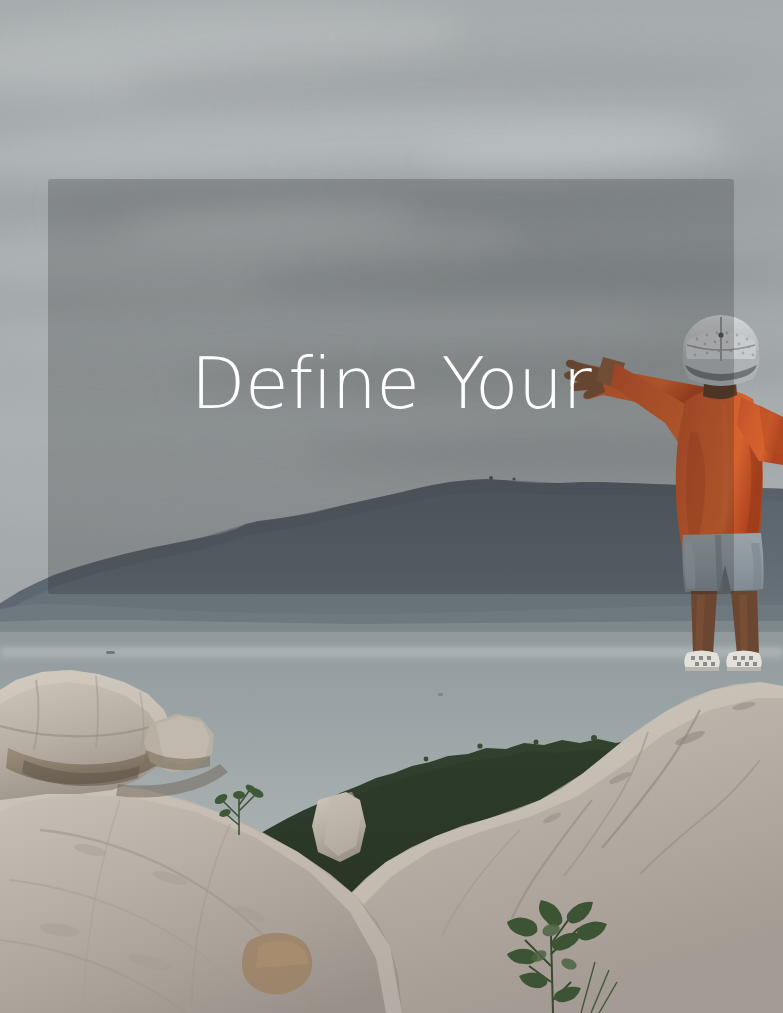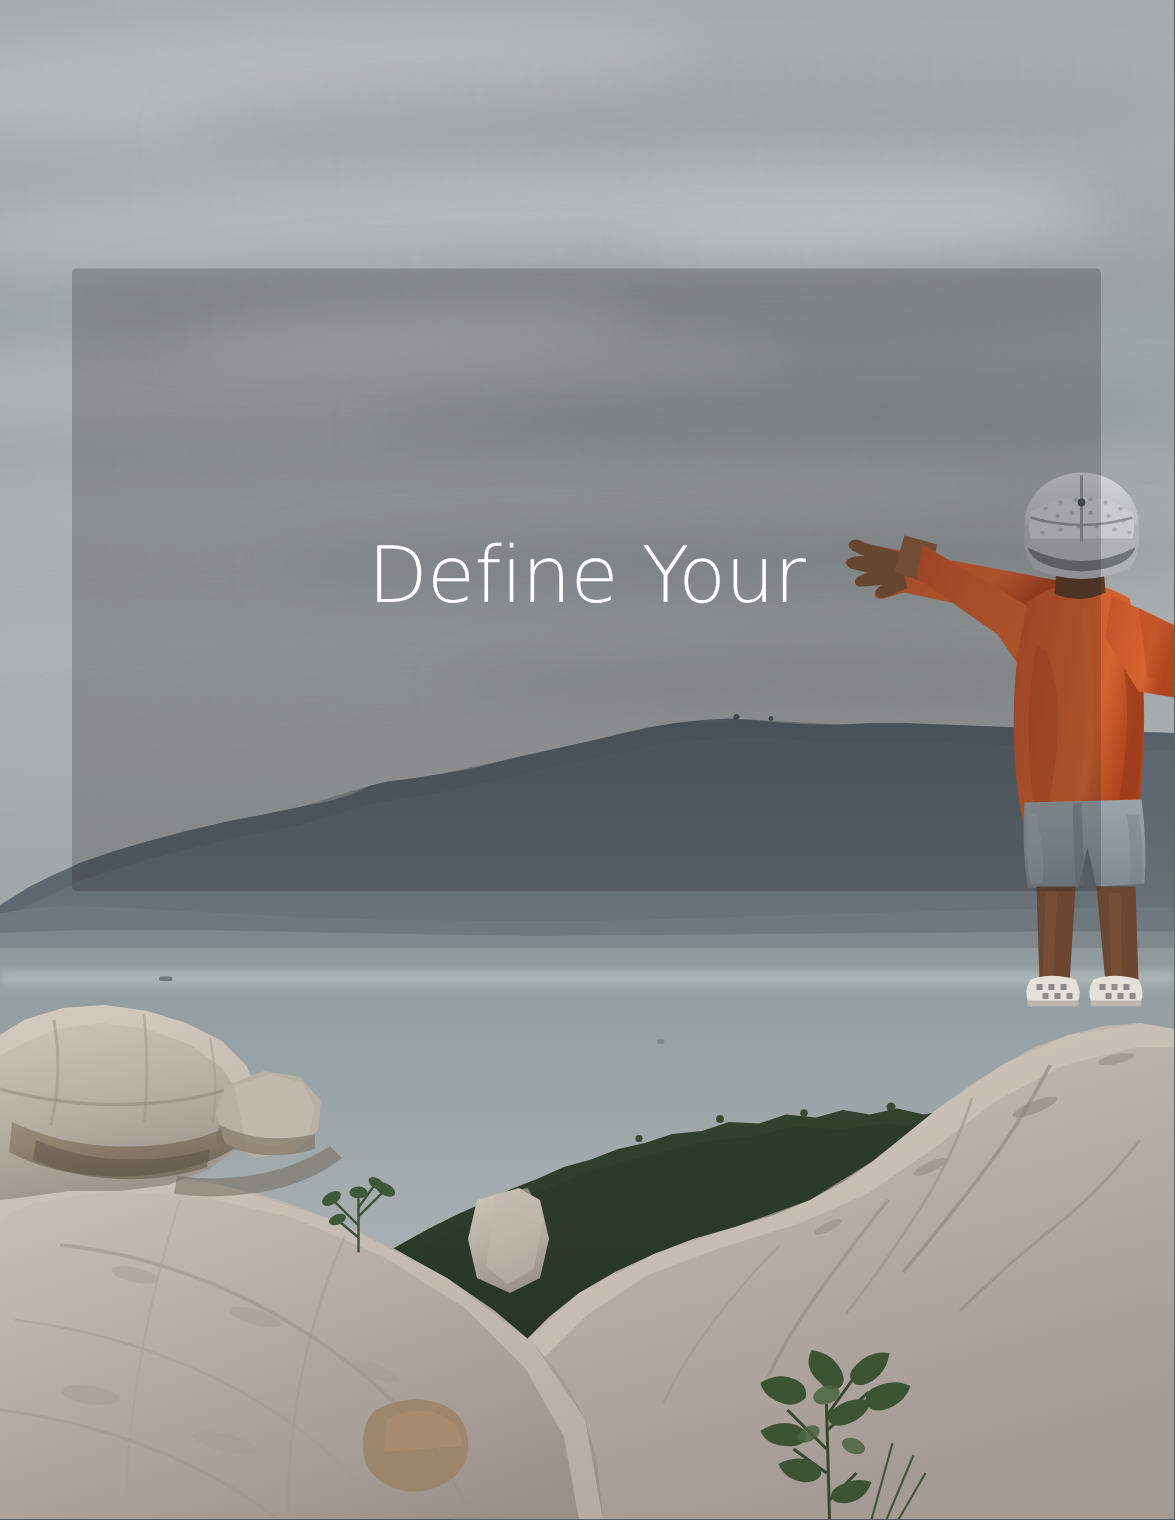--- a/index.html
+++ b/index.html
@@ -122,21 +122,21 @@
   .headline {
     position:absolute;
     left:48px; top:179px;
     width:686px; height:415px;
     display:flex; flex-direction:column;
     align-items:center; justify-content:center;
     text-align:center;
     color:#ffffff;
     font-family:"DejaVu Sans", sans-serif;
     font-weight:300;
-    font-size:52px;
+    font-size:71px;
     line-height:84px;
     letter-spacing:-0.5px;
     text-rendering:geometricPrecision;
     -webkit-font-smoothing:antialiased;
   }
   .headline .ln { display:block; white-space:nowrap; }
   .headline .ln1 { margin-top:-6px; }
 </style>
 </head>
 <body>

